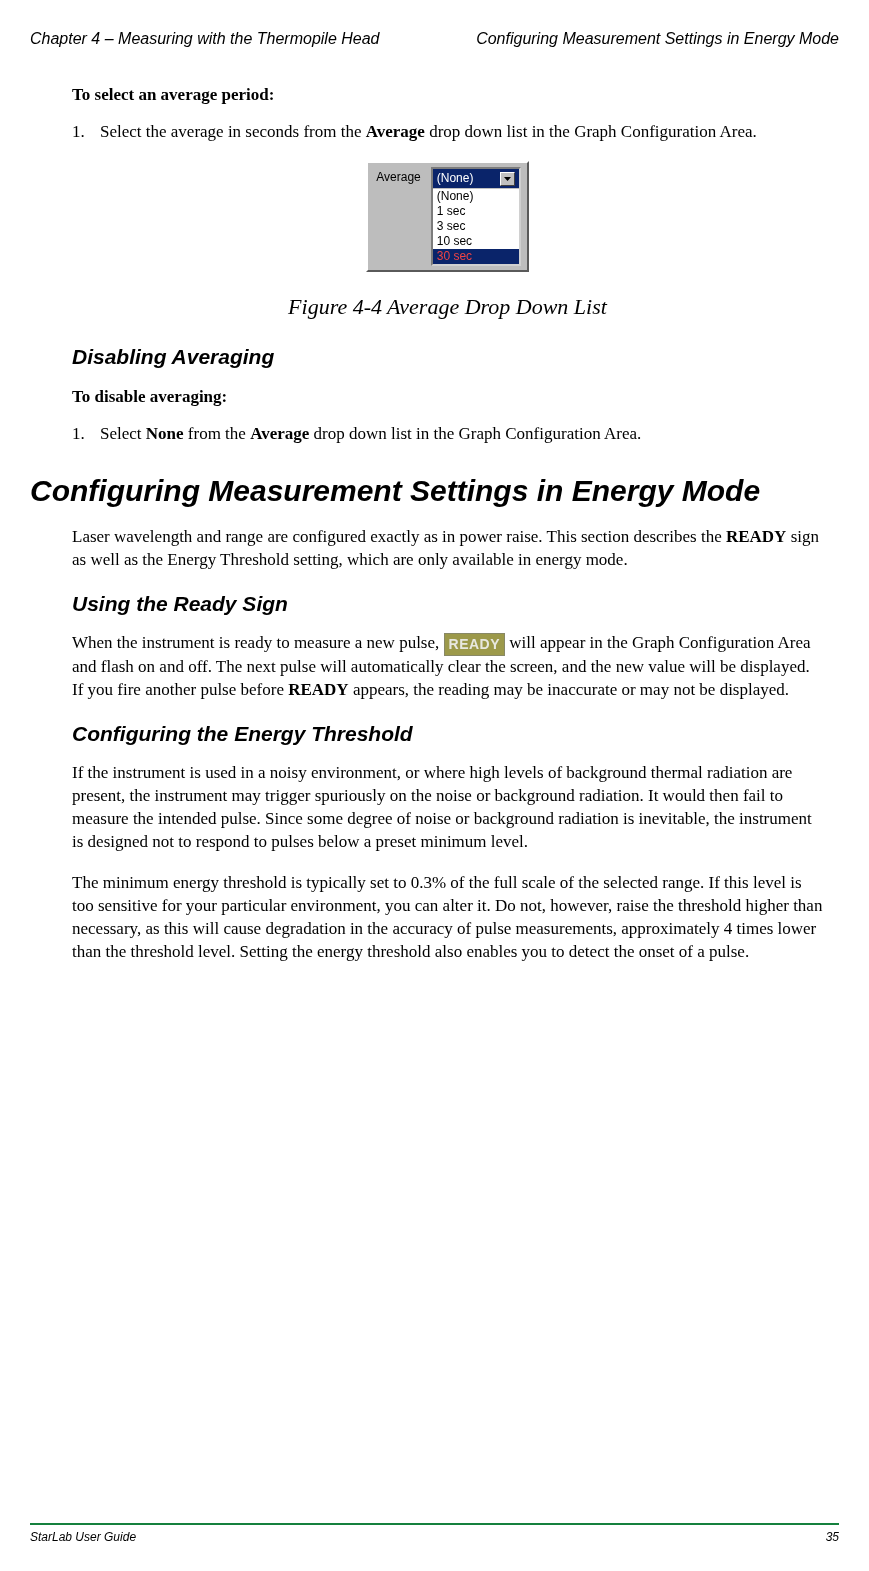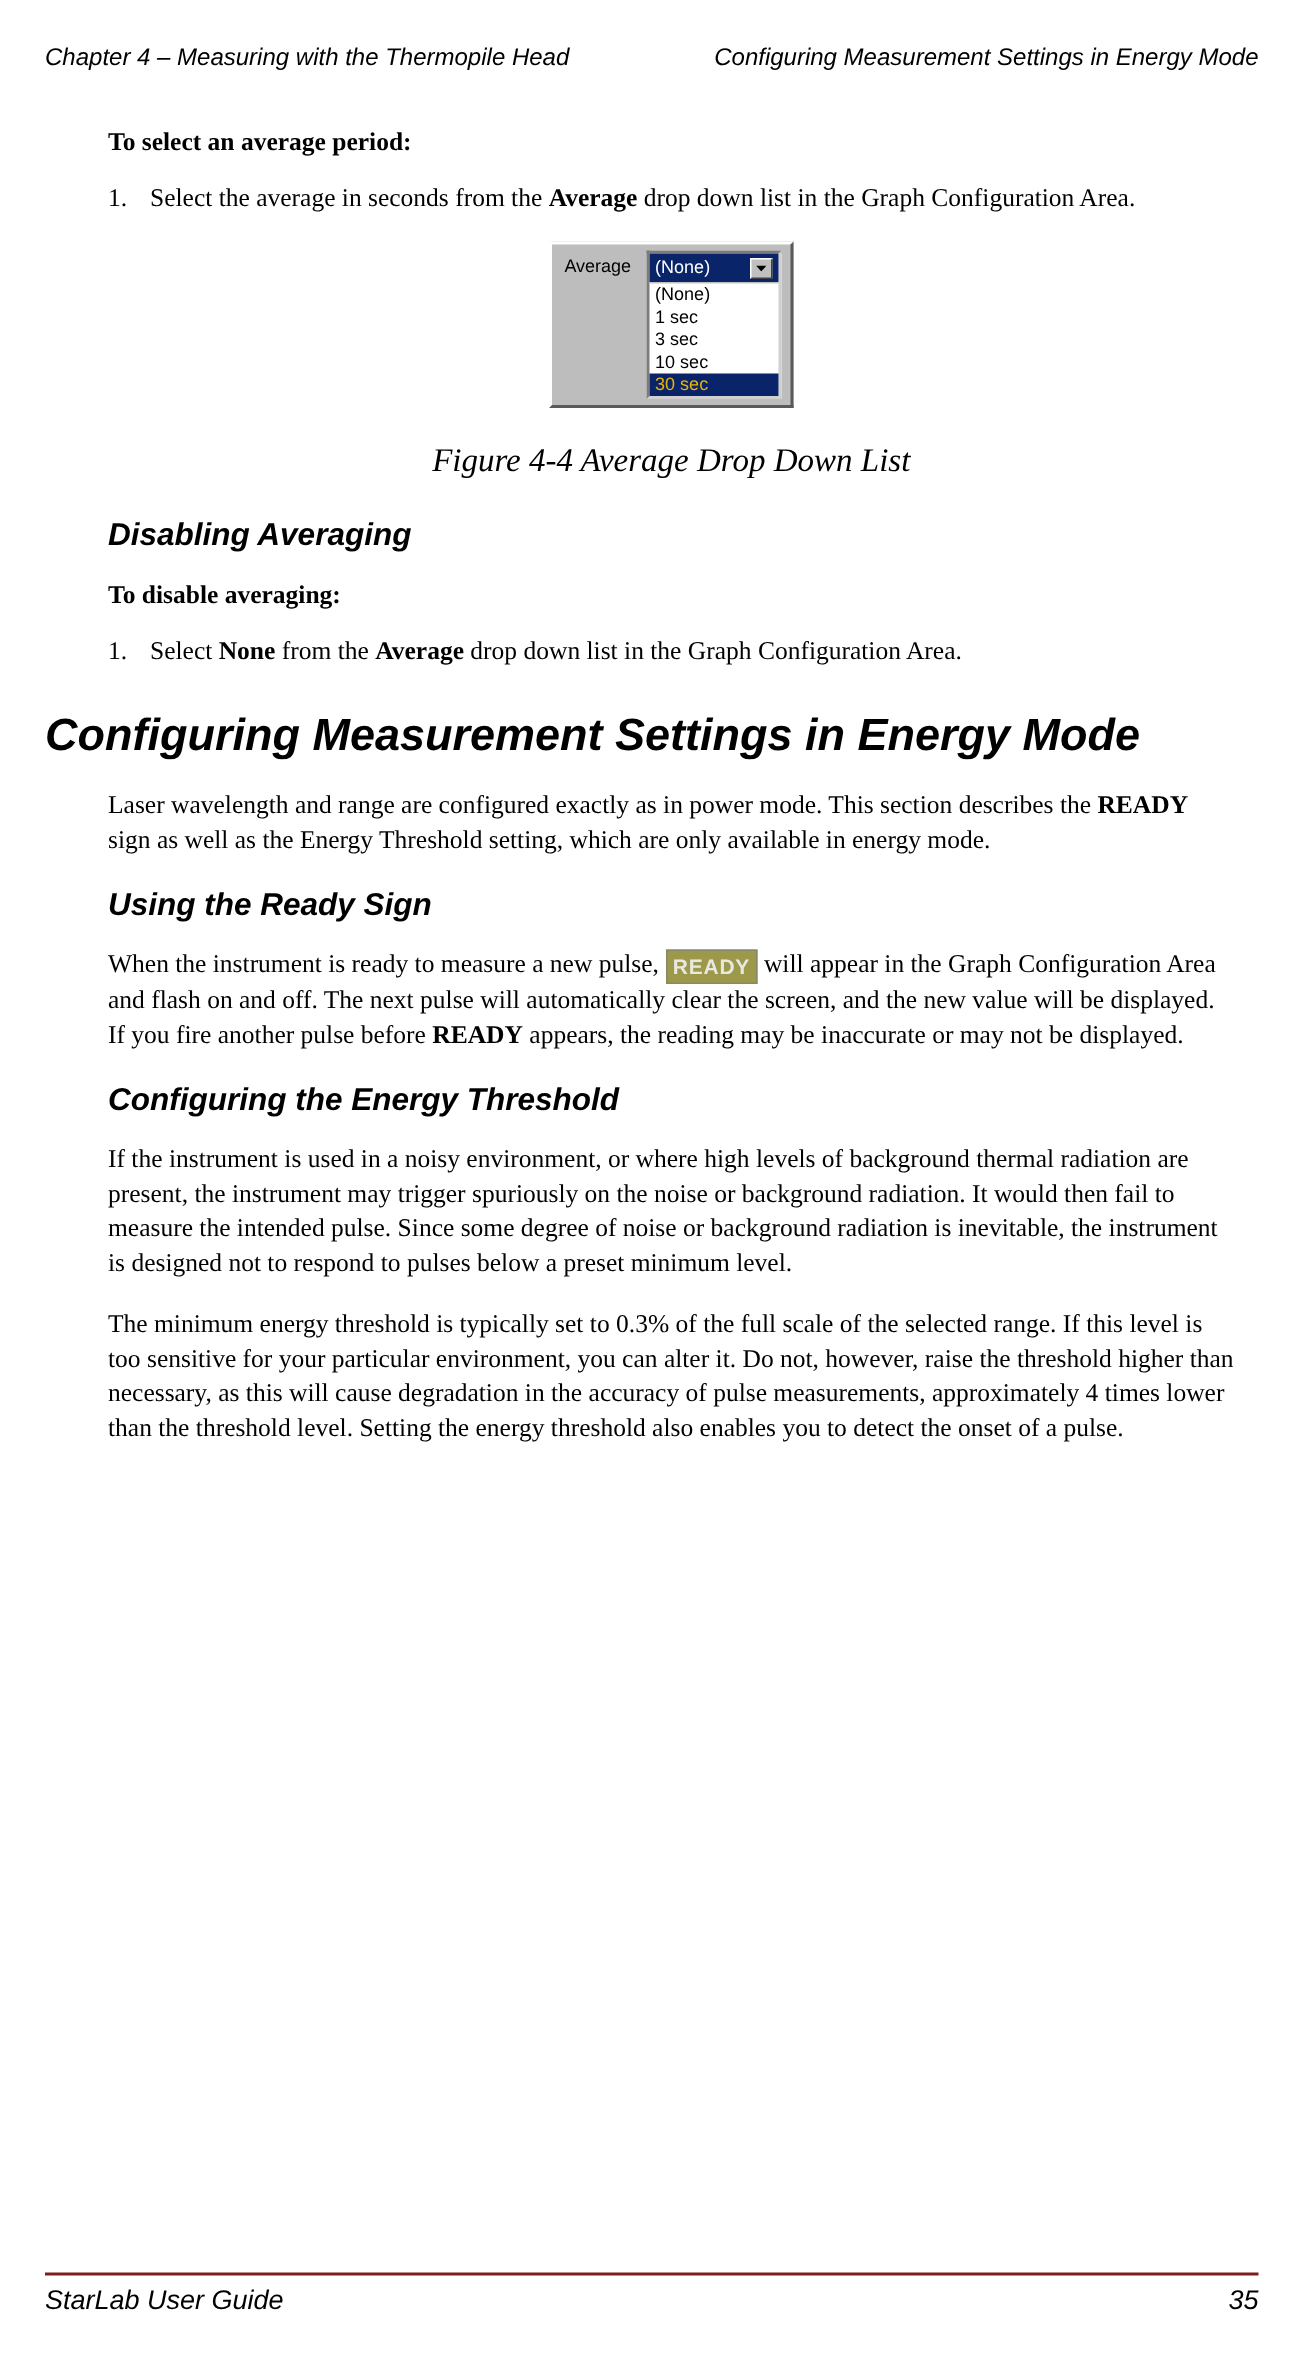--- a/index.html
+++ b/index.html
@@ -93,31 +93,31 @@
       border: 1px solid #fff;
       border-right-color: #404040;
       border-bottom-color: #404040;
       display: inline-flex;
       align-items: center; justify-content: center;
       margin-left: 4px;
     }
     .dd-arrow-btn svg { display: block; }
     .dd-list { border-top: 1px solid #c0c0c0; }
     .dd-item { padding: 0 4px; color: #000; line-height: 15px; white-space: nowrap; }
-    .dd-item.hl { background: #0a246a; color: #eab308; }
+    .dd-item.hl { background: #0a246a; color: #ef4444; }
     .footer {
       position: absolute;
       left: 30px; right: 30px; bottom: 26px;
-      border-top: 2px solid #7f1d1d;
+      border-top: 2px solid #15803d;
       padding-top: 4px;
       display: flex;
       justify-content: space-between;
       font-family: Arial, Helvetica, sans-serif;
       font-style: italic;
-      font-size: 18px;
+      font-size: 12px;
     }
     b { font-weight: bold; }
   </style>
 </head>
 <body>
 
 <div class="running-head">
   <span>Chapter 4 – Measuring with the Thermopile Head</span>
   <span>Configuring Measurement Settings in Energy Mode</span>
 </div>
@@ -172,21 +172,21 @@
         <span>Select </span><b>None</b><span> from the </span><b>Average</b><span> drop down list in the Graph Configuration Area.</span>
       </span>
     </div>
   </div>
 </div>
 
 <h2 class="big-h">Configuring Measurement Settings in Energy Mode</h2>
 
 <div class="content-block">
   <p class="para">
-    <span>Laser wavelength and range are configured exactly as in power mode. This section describes the </span><b>READY</b><span> sign as well as the Energy Threshold setting, which are only available in energy mode.</span>
+    <span>Laser wavelength and range are configured exactly as in power raise. This section describes the </span><b>READY</b><span> sign as well as the Energy Threshold setting, which are only available in energy mode.</span>
   </p>
 
   <h3 class="sub-h">Using the Ready Sign</h3>
 
   <p class="para">
     <span>When the instrument is ready to measure a new pulse, </span><span class="ready-badge">READY</span><span> will appear in the Graph Configuration Area and flash on and off. The next pulse will automatically clear the screen, and the new value will be displayed. If you fire another pulse before </span><b>READY</b><span> appears, the reading may be inaccurate or may not be displayed.</span>
   </p>
 
   <h3 class="sub-h">Configuring the Energy Threshold</h3>
 

